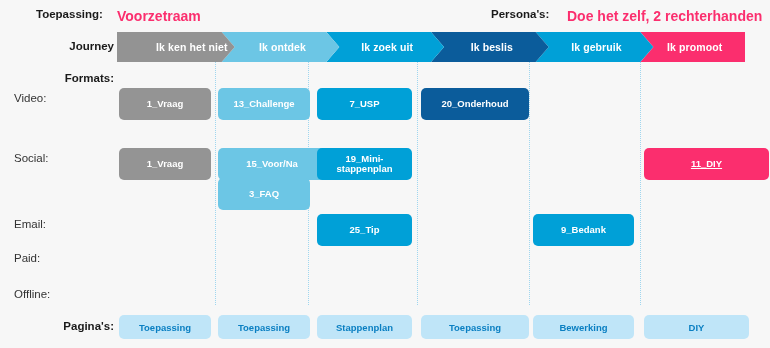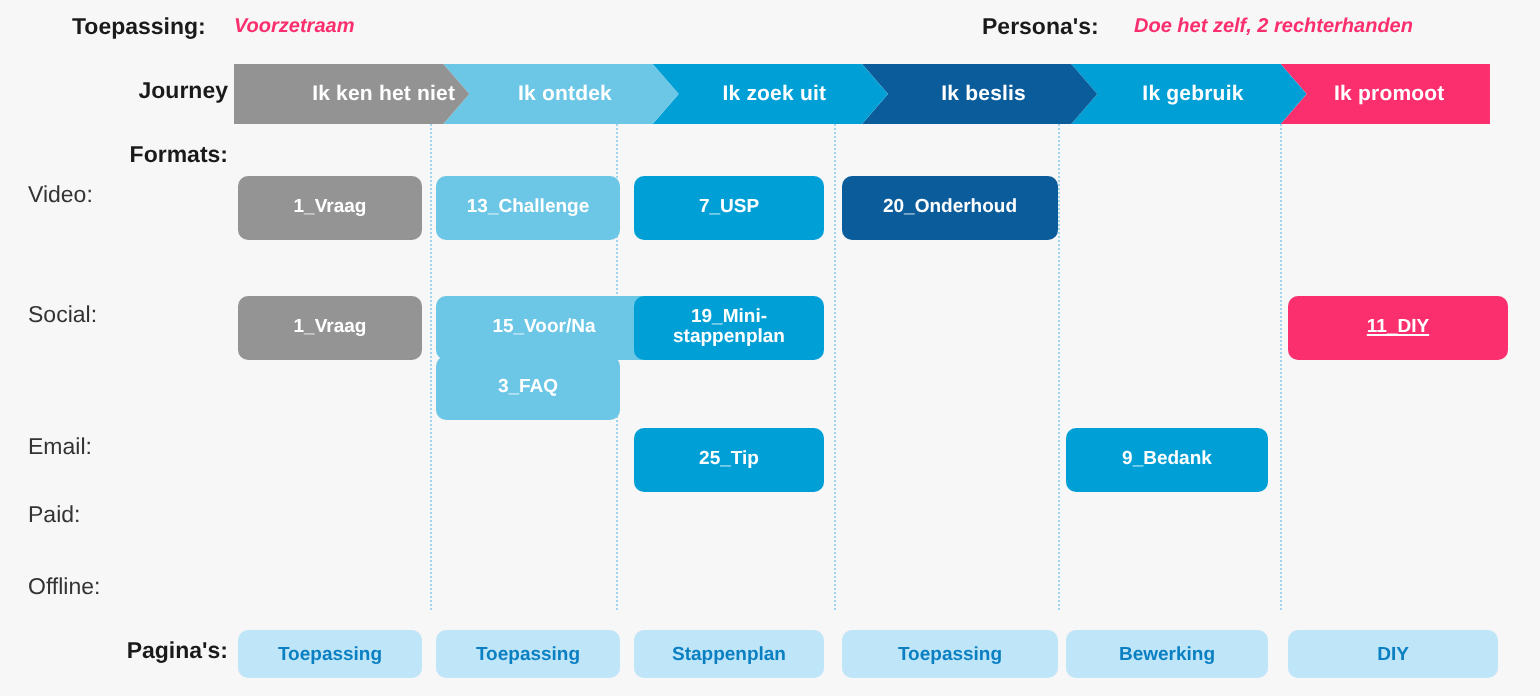--- a/index.html
+++ b/index.html
@@ -24,26 +24,25 @@
   .meta-label {
     position: absolute;
     font-size: 11.5px;
     font-weight: bold;
     color: #1a1a1a;
     top: 8px;
     white-space: nowrap;
   }
   .meta-value {
     position: absolute;
-    font-size: 10px;
+    font-size: 14px;
     font-weight: bold;
     color: #fb2e6e;
     top: 8px;
     white-space: nowrap;
-    font-style: italic;
   }
   #meta-toepassing-label { left: 36px; }
   #meta-toepassing-value { left: 117px; }
   #meta-persona-label    { left: 491px; }
   #meta-persona-value    { left: 567px; }
 
   
   #journey-label {
     position: absolute;
     left: 52px;
@@ -195,21 +194,21 @@
 
 <div id="chip-layer">
     <div class="chip" style="left: 119px; width: 92px; top: 88px; background: rgb(148, 148, 148);">1_Vraag</div>
     <div class="chip" style="left: 218px; width: 92px; top: 88px; background: rgb(108, 198, 229);">13_Challenge</div>
     <div class="chip" style="left: 317px; width: 95px; top: 88px; background: rgb(0, 160, 215);">7_USP</div>
     <div class="chip" style="left: 421px; width: 108px; top: 88px; background: rgb(11, 92, 155);">20_Onderhoud</div>
     <div class="chip" style="left: 119px; width: 92px; top: 148px; background: rgb(148, 148, 148);">1_Vraag</div>
     <div class="chip" style="left: 218px; width: 108px; top: 148px; background: rgb(108, 198, 229);">15_Voor/Na</div>
     <div class="chip" style="left: 218px; width: 92px; top: 178px; background: rgb(108, 198, 229);">3_FAQ</div>
     <div class="chip" style="left: 317px; width: 95px; top: 148px; background: rgb(0, 160, 215);">19_Mini-stappenplan</div>
-    <div class="chip" style="left: 644px; width: 110px; top: 148px; background: rgb(251, 46, 110); text-decoration: underline;">11_DIY</div>
+    <div class="chip" style="left: 644px; width: 125px; top: 148px; background: rgb(251, 46, 110); text-decoration: underline;">11_DIY</div>
     <div class="chip" style="left: 317px; width: 95px; top: 214px; background: rgb(0, 160, 215);">25_Tip</div>
     <div class="chip" style="left: 533px; width: 101px; top: 214px; background: rgb(0, 160, 215);">9_Bedank</div>
   </div>
 
 <div id="pagina-heading" style="top: 320px;">Pagina's:</div>
 <div id="pagina-layer">
     <div class="pagechip" style="left: 119px; width: 92px; top: 315px; background: rgb(191, 229, 248); color: rgb(10, 127, 194);">Toepassing</div>
     <div class="pagechip" style="left: 218px; width: 92px; top: 315px; background: rgb(191, 229, 248); color: rgb(10, 127, 194);">Toepassing</div>
     <div class="pagechip" style="left: 317px; width: 95px; top: 315px; background: rgb(191, 229, 248); color: rgb(10, 127, 194);">Stappenplan</div>
     <div class="pagechip" style="left: 421px; width: 108px; top: 315px; background: rgb(191, 229, 248); color: rgb(10, 127, 194);">Toepassing</div>

